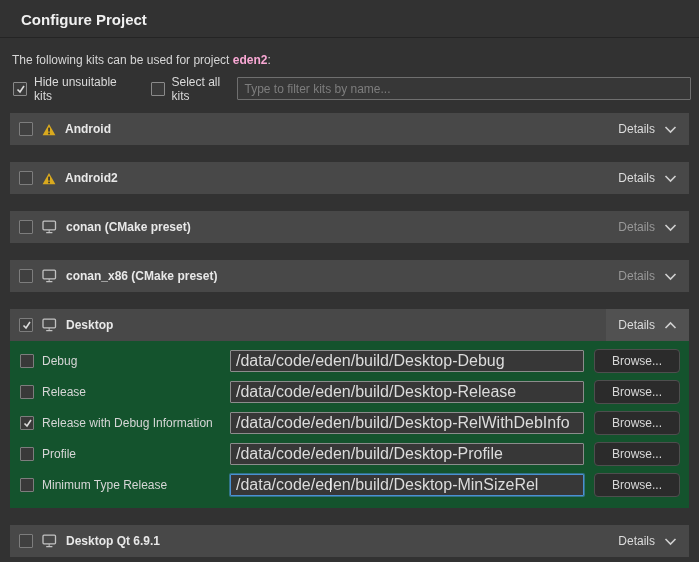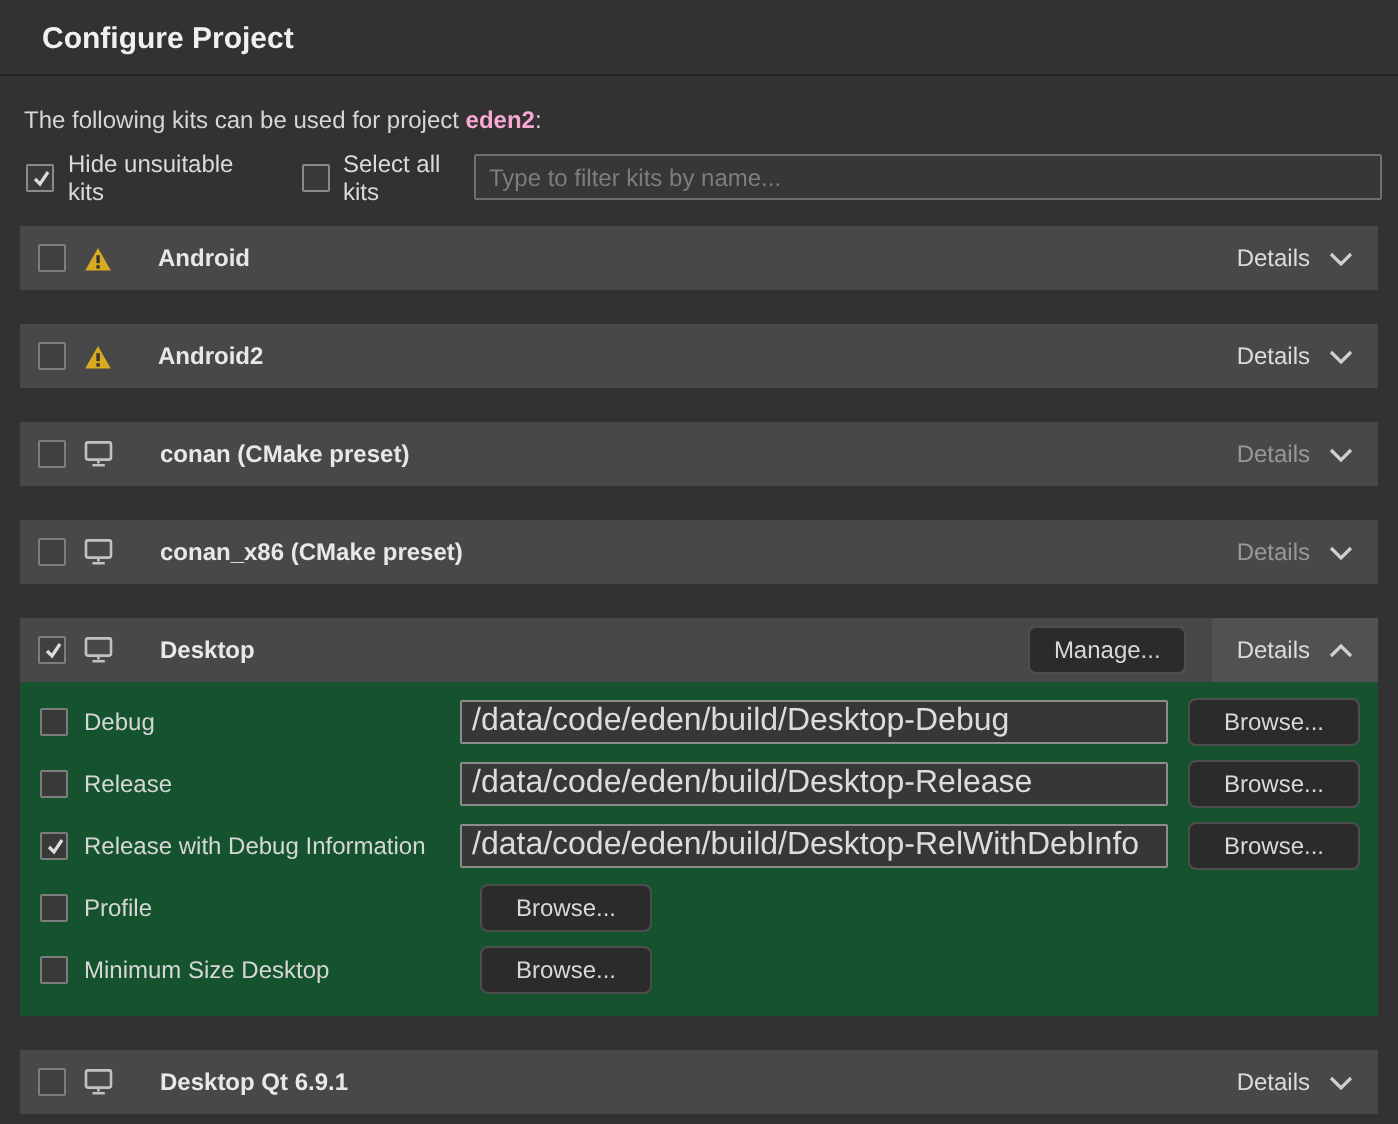--- a/index.html
+++ b/index.html
@@ -38,21 +38,21 @@
   .filter-input::placeholder { color: #7d7d7d; }
 
   .kits { margin-top: 13px; }
   .kit { margin: 0 10px 17px 10px; }
   .kit-header {
     height: 32px; background: #484848;
     display: flex; align-items: center; padding-left: 9px;
   }
   .kit-header .checkbox { background: #404040; border-color: #7d7d7d; }
   .kit-icon { margin-left: 9px; display: inline-flex; }
-  .kit-name { margin-left: 23px; font-weight: bold; color: #e8e8e8; }
+  .kit-name { margin-left: 9px; font-weight: bold; color: #e8e8e8; }
   .spacer { flex: 1; }
 
   .btn {
     background: #2b2b2b; border: 1px solid #4e4e4e; border-radius: 4px;
     color: #d8d8d8; font-family: inherit; font-size: 12px;
     height: 24px; padding: 0 12px;
   }
   .manage-btn { margin-right: 13px; }
 
   .details-toggle {
@@ -225,21 +225,20 @@
               <use href="#i-check"></use>
             </svg>
           </span>
         <span class="kit-icon">
             <svg width="15" height="14" viewBox="0 0 15 14">
               <use href="#i-monitor"></use>
             </svg>
           </span>
         <span class="kit-name">Desktop</span>
         <span class="spacer"></span>
-        <button class="btn manage-btn">Manage...</button>
         <span class="details-toggle active">
           <span>Details</span>
           <span class="chev">
               <svg width="13" height="9" viewBox="0 0 13 9">
                 <use href="#i-chev"></use>
               </svg>
             </span>
         </span>
       </div>
       <div class="kit-body">
@@ -271,26 +270,33 @@
           <span class="config-label">Release with Debug Information</span>
           <span class="input-wrap">
             <input class="path-input" type="text" value="/data/code/eden/build/Desktop-RelWithDebInfo" style="">
           </span>
           <button class="btn browse-btn">Browse...</button>
         </div>
 
         <div class="config-row">
           <span class="checkbox"></span>
           <span class="config-label">Profile</span>
+          <span class="input-wrap">
+            <input class="path-input" type="text" value="/data/code/eden/build/Desktop-Profile" style="">
+          </span>
           <button class="btn browse-btn">Browse...</button>
         </div>
 
         <div class="config-row">
           <span class="checkbox"></span>
-          <span class="config-label">Minimum Size Desktop</span>
+          <span class="config-label">Minimum Type Release</span>
+          <span class="input-wrap focused">
+            <input class="path-input" type="text" value="/data/code/eden/build/Desktop-MinSizeRel" style="">
+            <span class="caret"></span>
+          </span>
           <button class="btn browse-btn">Browse...</button>
         </div>
 
       </div>
     </div>
 
     <div class="kit">
       <div class="kit-header">
         <span class="checkbox"></span>
         <span class="kit-icon">

